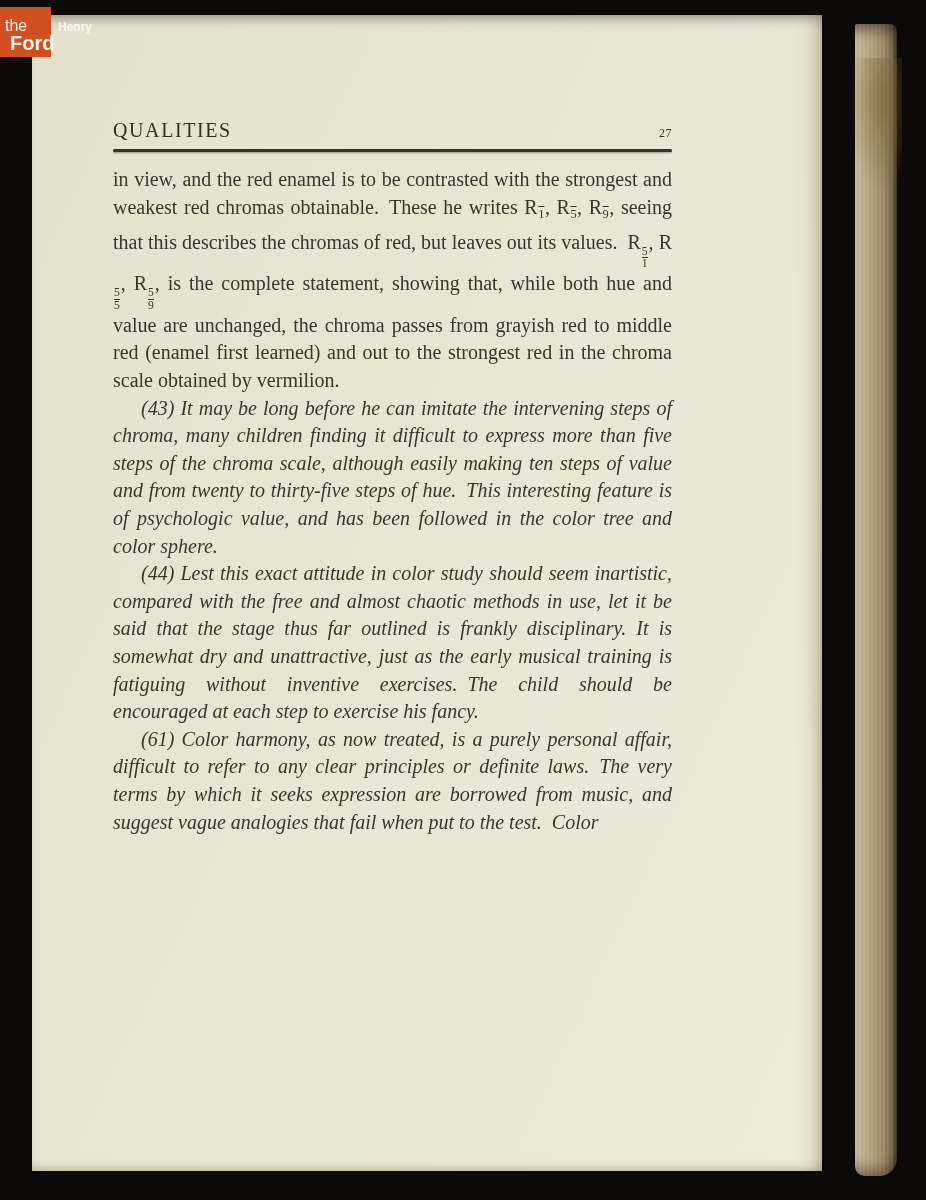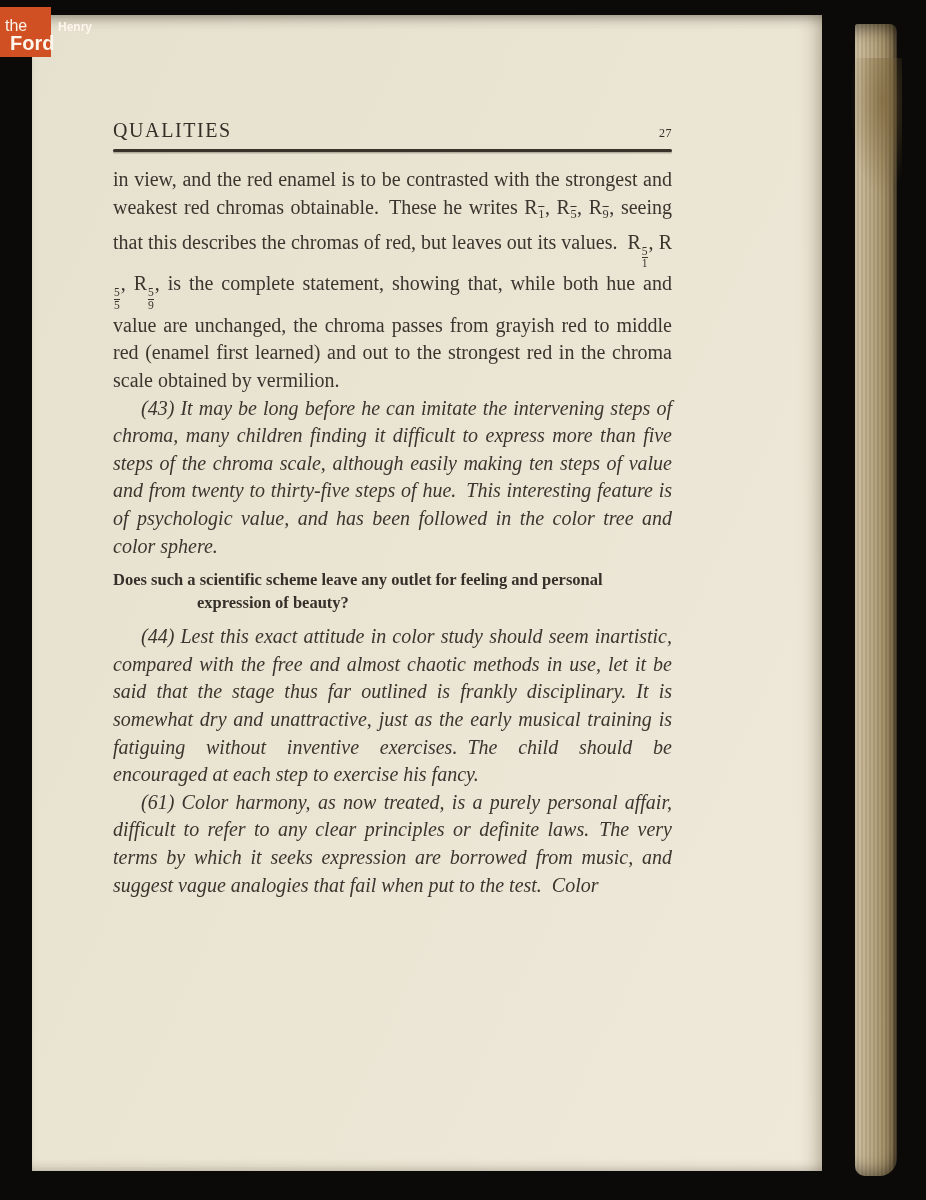--- a/index.html
+++ b/index.html
@@ -98,24 +98,20 @@
             <span class="den">1</span>
           </span>, R<span class="sfrac">
             <span class="num">5</span>
             <span class="den">5</span>
           </span>, R<span class="sfrac">
             <span class="num">5</span>
             <span class="den">9</span>
           </span>, is the complete statement, showing that, while both hue and value are unchanged, the chroma passes from grayish red to middle red (enamel first learned) and out to the strongest red in the chroma scale obtained by vermilion.</p>
       <p class="indent">(43) It may be long before he can imitate the intervening steps of chroma, many children finding it difficult to express more than five steps of the chroma scale, although easily making ten steps of value and from twenty to thirty-five steps of hue. This interesting feature is of psychologic value, and has been followed in the color tree and color sphere.</p>
 
-      <div class="question">
-        <span>Does such a scientific scheme leave any outlet for feeling and personal</span>
-        <span class="q2">expression of beauty?</span>
-      </div>
 
       <p class="indent">(44) Lest this exact attitude in color study should seem inartistic, compared with the free and almost chaotic methods in use, let it be said that the stage thus far outlined is frankly disciplinary. It is somewhat dry and unattractive, just as the early musical training is fatiguing without inventive exercises. The child should be encouraged at each step to exercise his fancy.</p>
       <p class="indent">(61) Color harmony, as now treated, is a purely personal affair, difficult to refer to any clear principles or definite laws. The very terms by which it seeks expression are borrowed from music, and suggest vague analogies that fail when put to the test. Color</p>
     </div>
 
   </div>
 </div>
 
 <div class="fore-edge"></div>
 <div class="edge-corner"></div>

